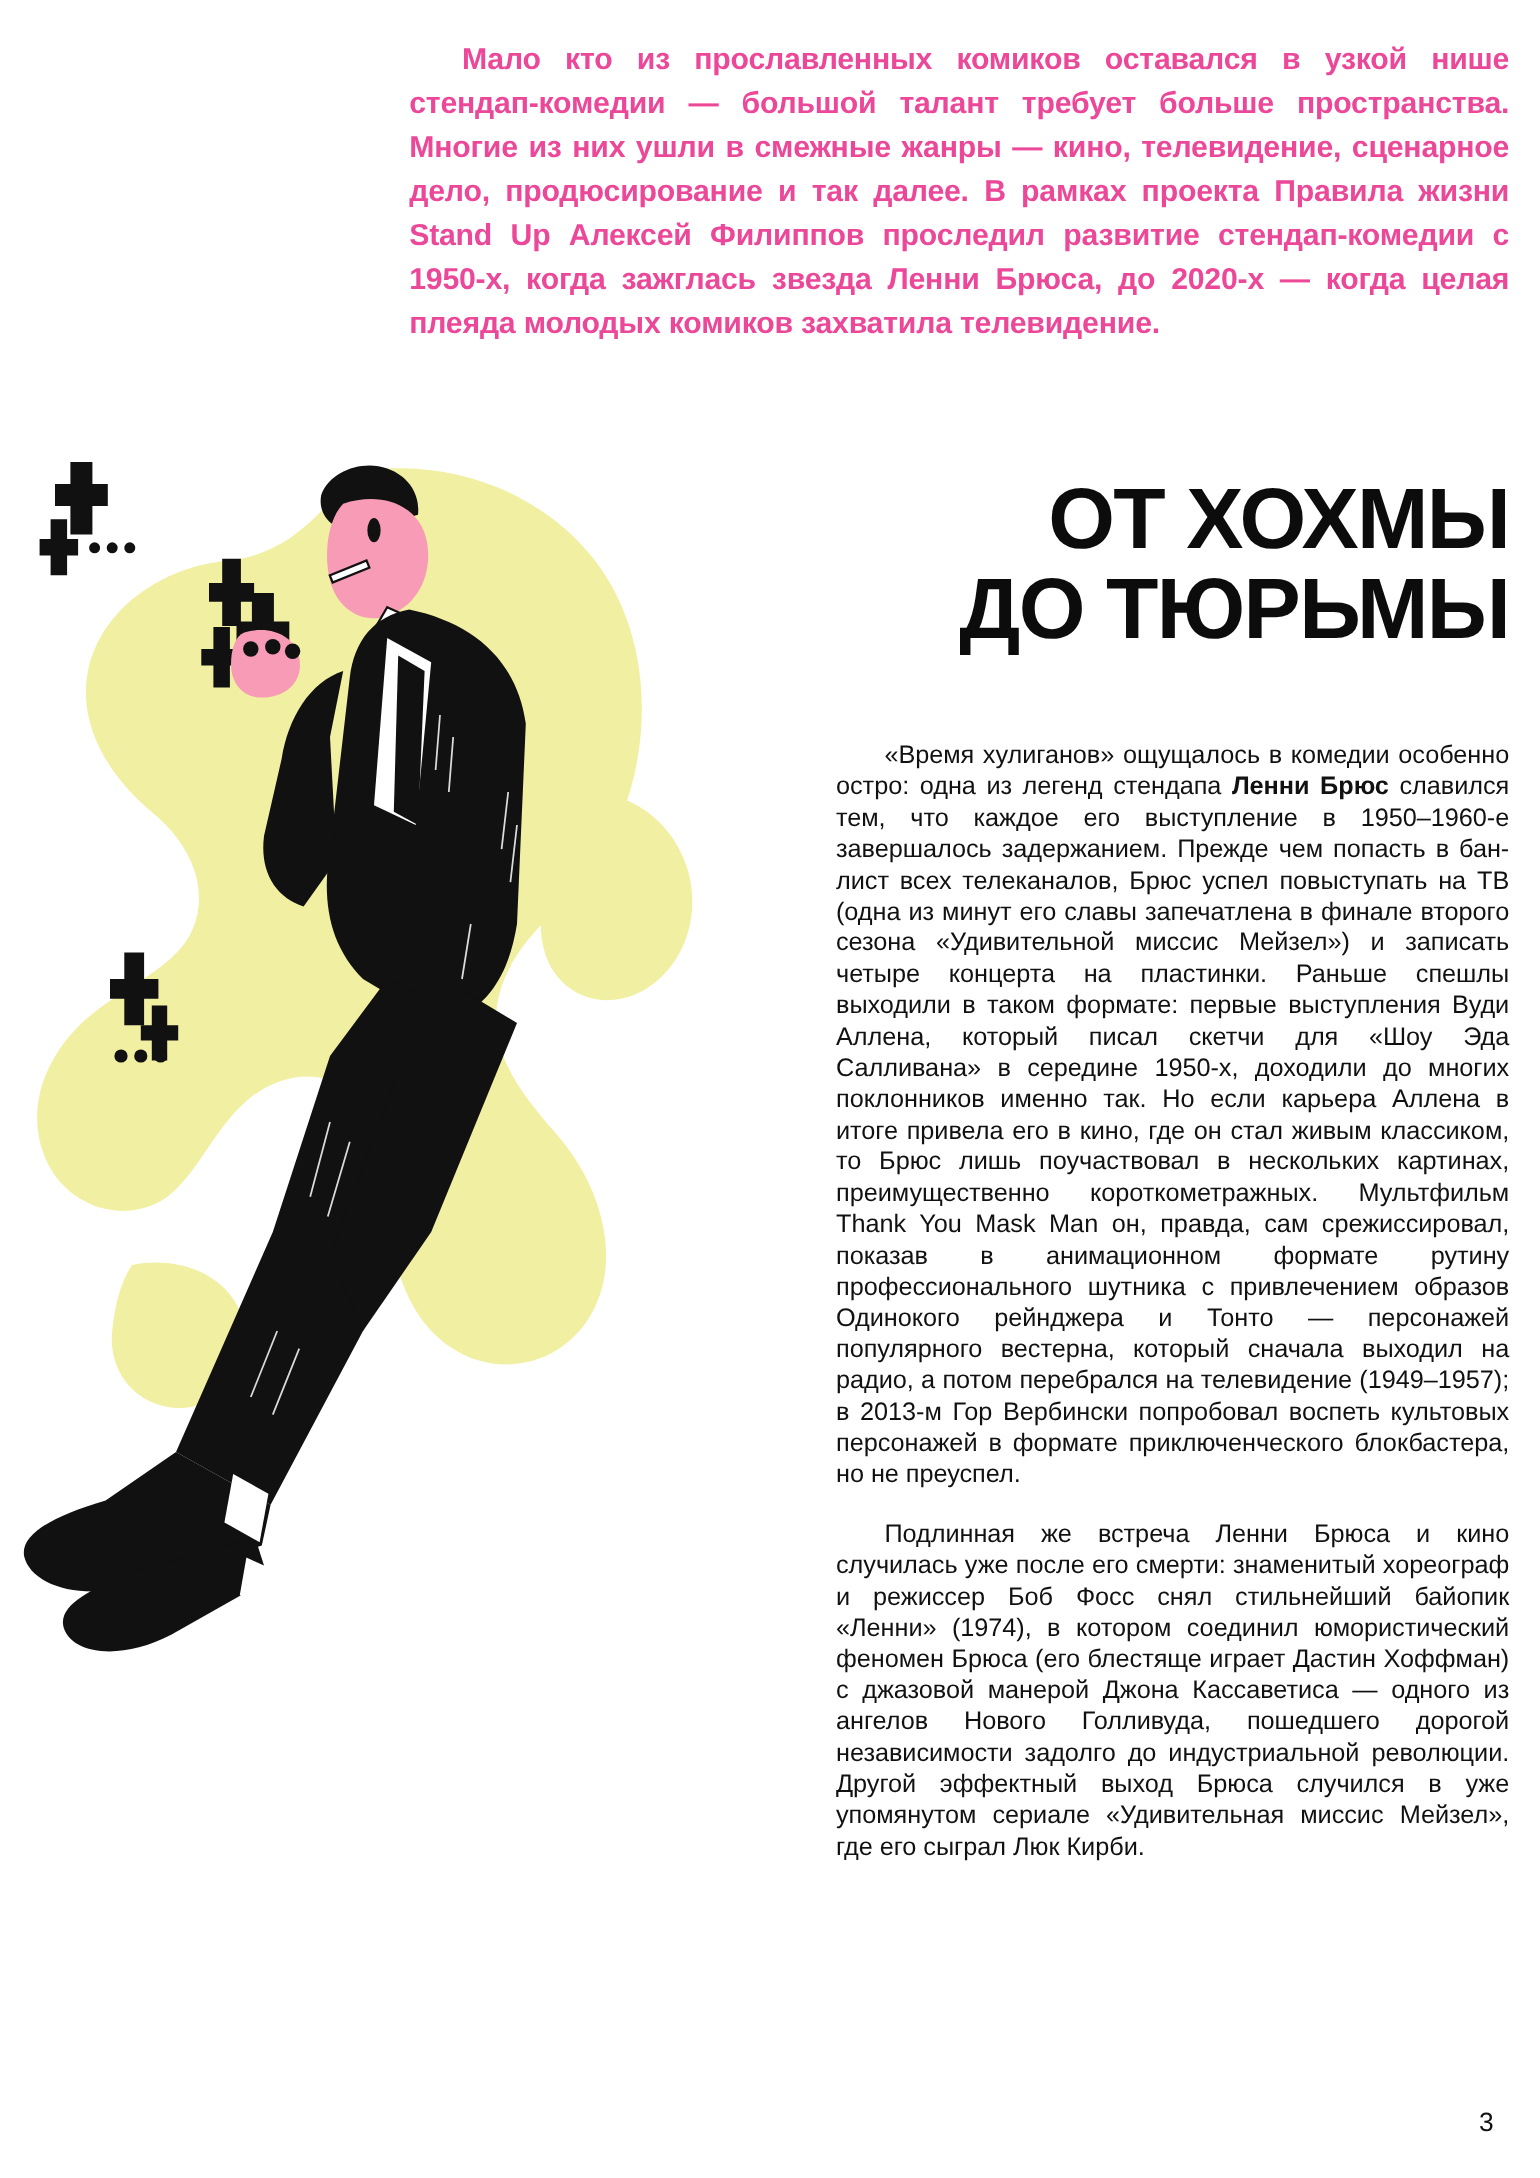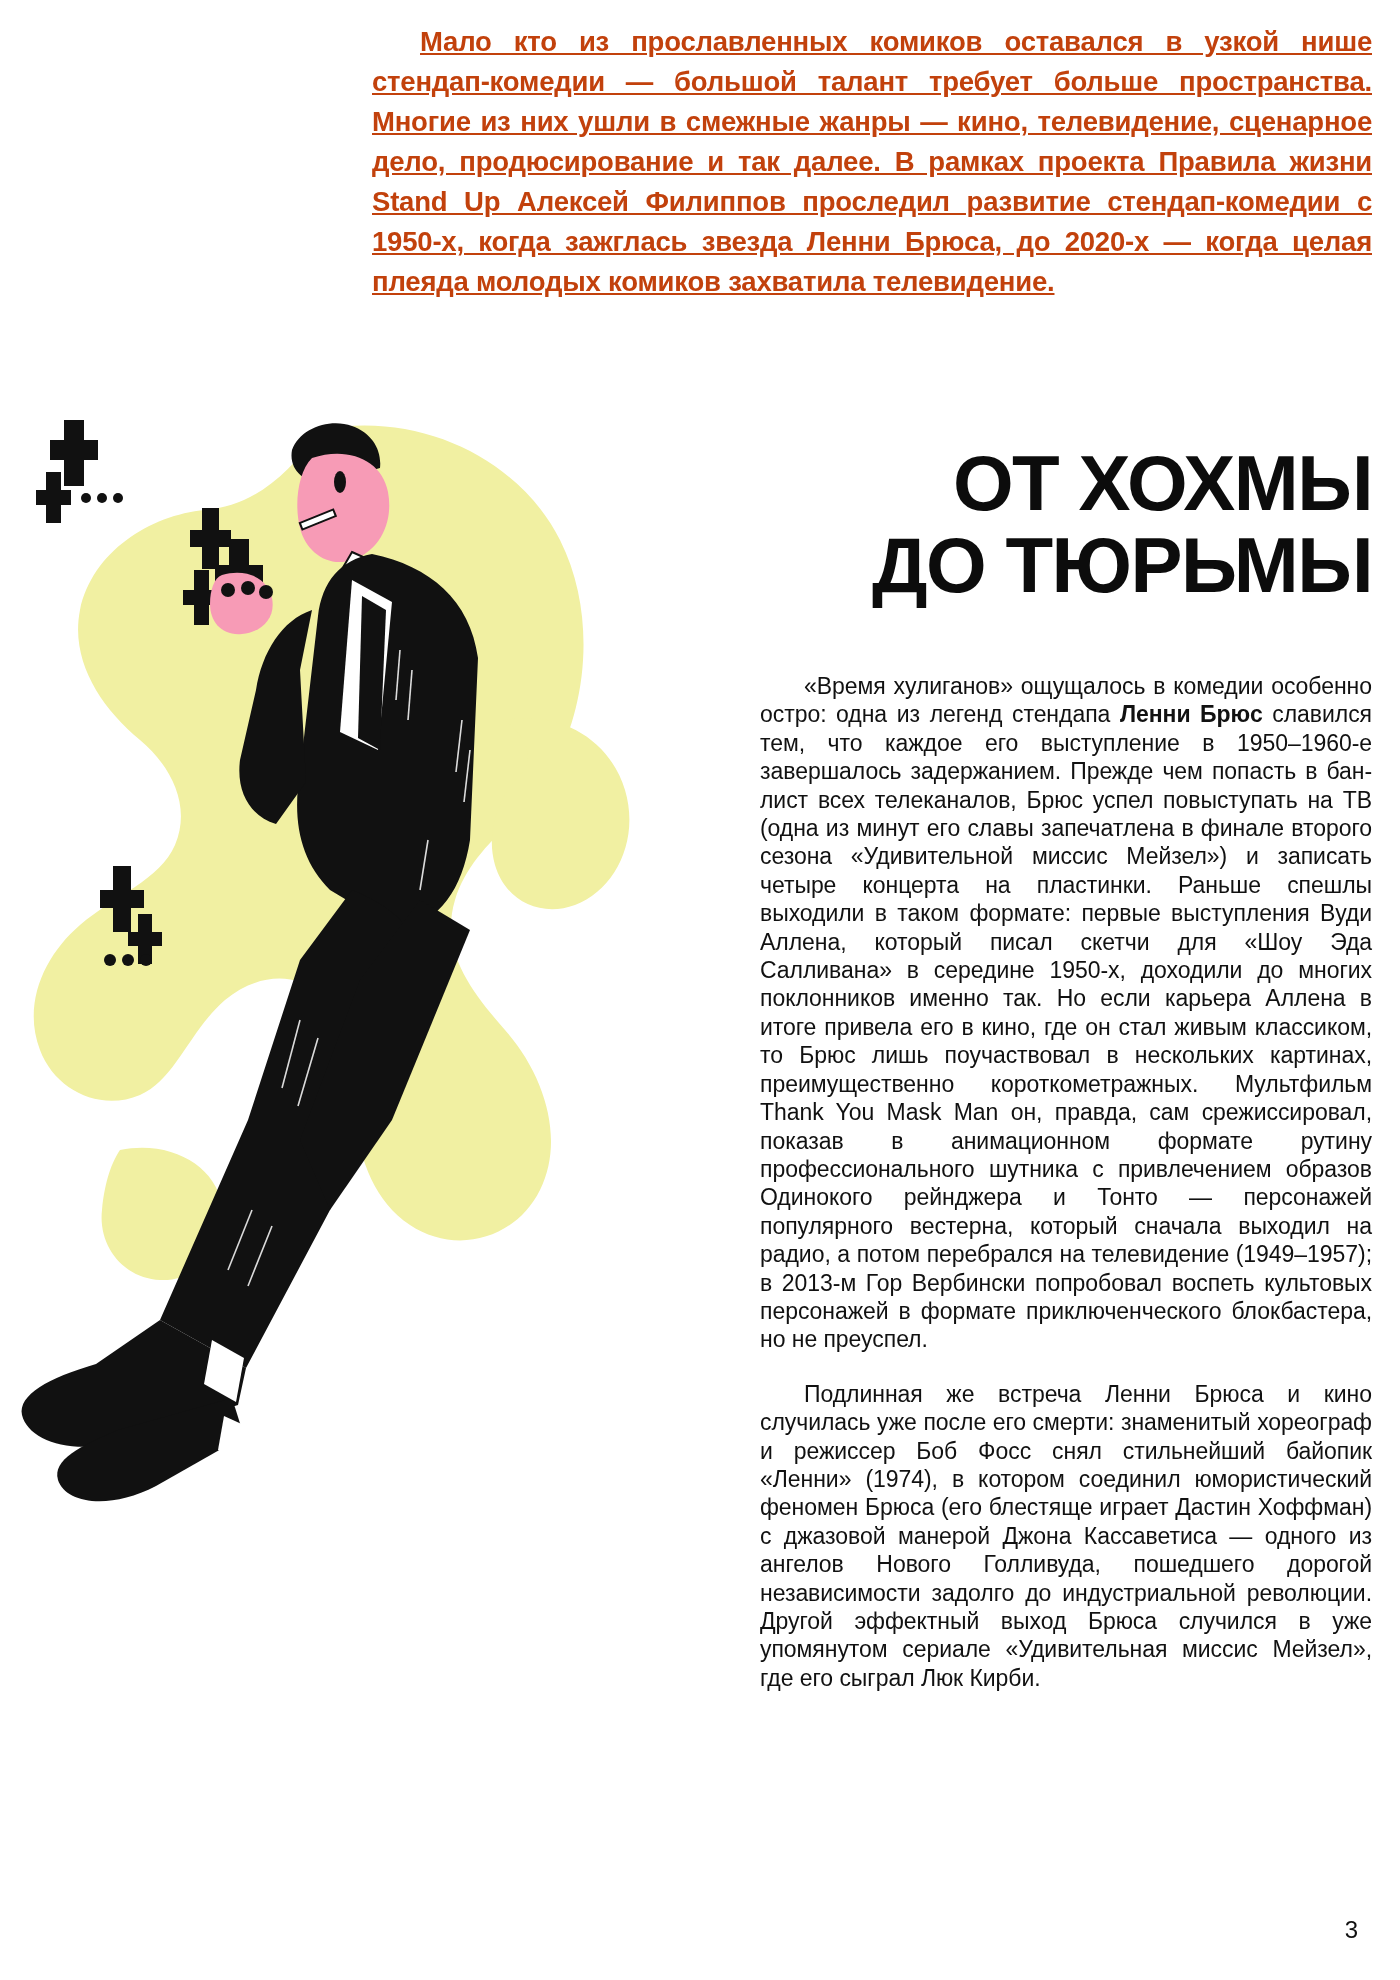--- a/index.html
+++ b/index.html
@@ -13,37 +13,36 @@
     position: relative;
     font-family: "Liberation Sans", sans-serif;
     color: #111111;
     overflow: hidden;
   }
 
   
   .lead {
     position: absolute;
     left: 372px;
-    top: 22px;
+    top: 34px;
     width: 1000px;
     font-weight: bold;
     font-size: 27.5px;
     line-height: 40px;
     letter-spacing: -0.2px;
     text-align: justify;
     text-indent: 48px;
-    color: #c2410c;
-    text-decoration: underline;
+    color: #ec4899;
   }
 
   
   .headline {
     position: absolute;
     left: 742px;
-    top: 444px;
+    top: 432px;
     width: 630px;
     text-align: right;
     font-weight: bold;
     font-size: 78px;
     line-height: 78px;
     letter-spacing: -1.5px;
     color: #0c0c0c;
   }
   .headline .l1 { display: block; }
   .headline .l2 { display: block; margin-top: 4px; }

